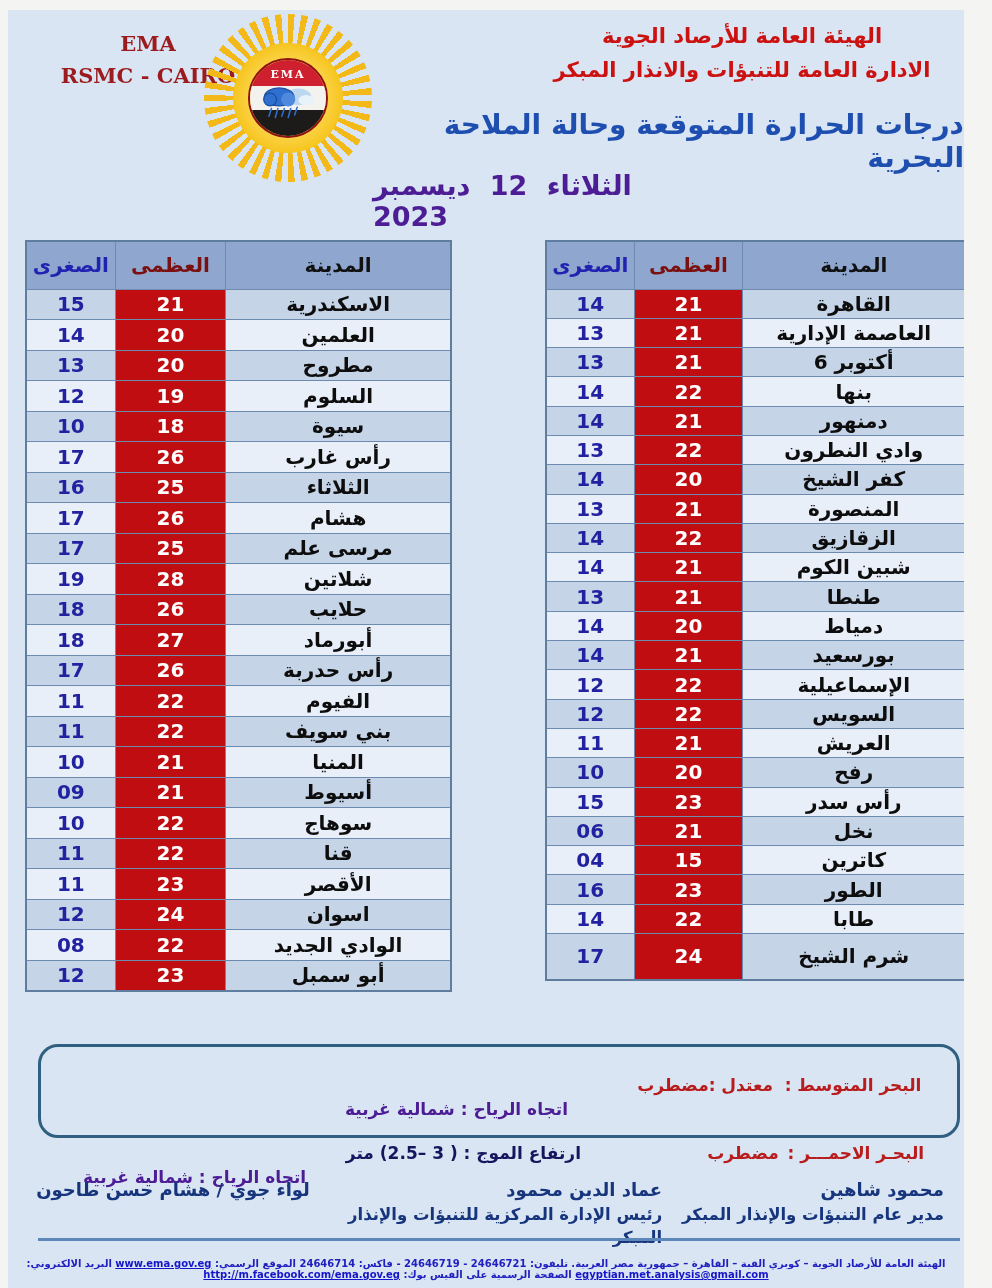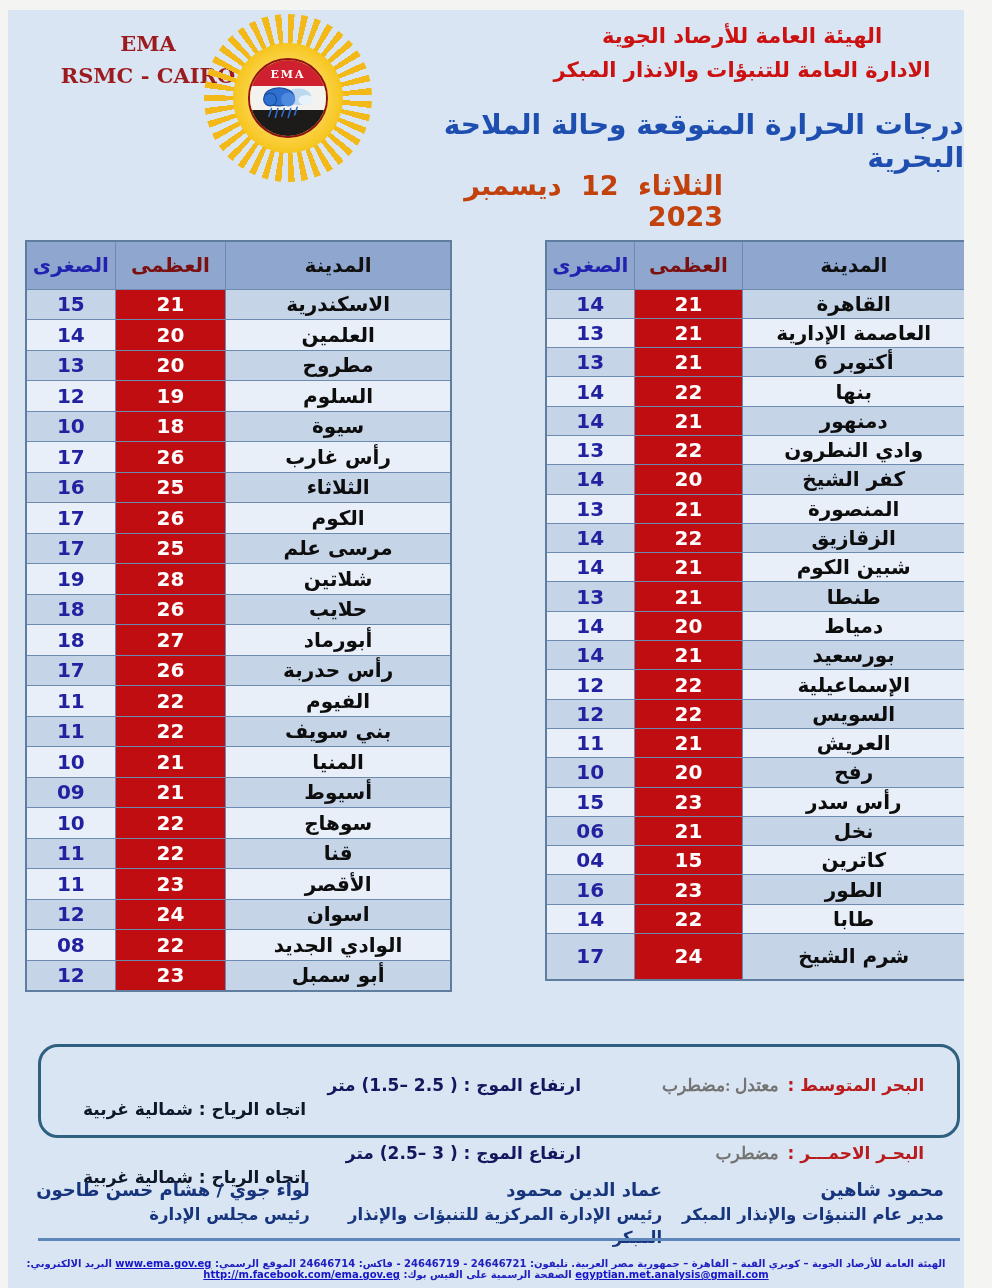--- a/index.html
+++ b/index.html
@@ -6,22 +6,22 @@
   html,body { width:992px; height:1288px; background:#f4f4f2; font-family:"DejaVu Sans", sans-serif; }
   .page { position:absolute; left:8px; top:10px; width:956px; height:1278px; background:#d9e5f2; overflow:hidden; }
 
   
   .ema-block { position:absolute; left:50px; top:18px; width:180px; text-align:center;
                color:#9b1b1e; font-weight:bold; font-size:21px; line-height:1.5; font-family:"DejaVu Serif", serif; }
   .org-block { position:absolute; right:12px; top:10px; width:420px; text-align:center; direction:rtl;
                color:#cc1111; font-weight:bold; font-size:21px; line-height:1.6; }
   .doc-title { position:absolute; left:370px; top:98px; width:586px; direction:rtl;
                color:#1e4fb0; font-weight:bold; font-size:28px; }
-  .doc-date  { position:absolute; left:365px; top:160px; width:350px; text-align:right; direction:rtl;
-               color:#c2410c; font-weight:bold; font-size:27px; word-spacing:10px; }
+  .doc-date  { position:absolute; left:365px; top:160px; width:350px; text-align:left; direction:rtl;
+               color:#4c1d95; font-weight:bold; font-size:27px; word-spacing:10px; }
 
   
   .logo { position:absolute; left:196px; top:4px; width:168px; height:168px; }
   .sun-rays { position:absolute; inset:0; border-radius:50%;
               background:repeating-conic-gradient(#f2b918 0deg 4.6deg, rgba(242,185,24,0) 4.6deg 9.23deg); }
   .sun-disc { position:absolute; left:17%; top:17%; width:66%; height:66%; border-radius:50%;
               background:radial-gradient(circle, #ffdf6b 30%, #f6c51f 70%, #ee9f10 100%); }
   .flag-circle { position:absolute; left:26%; top:26%; width:48%; height:48%; border-radius:50%;
                  overflow:hidden; border:2px solid #8d1313; }
   .band-red   { height:34%; background:#cf2030; color:#fff; text-align:center;
@@ -49,23 +49,23 @@
   .tbl td.max  { background:#c00d12 !important; color:#fff; }
   .tbl td.min  { color:#2222a0; }
 
   
   .sea-box { position:absolute; left:30px; top:1034px; width:922px; height:94px;
              border:3px solid #2f6080; border-radius:20px; direction:rtl;
              display:flex; flex-direction:column; justify-content:space-evenly;
              font-weight:bold; font-size:17px; padding:4px 24px; }
   .sea-row { display:flex; align-items:center; }
   .sea-name  { color:#b91c1c; width:160px;text-align:center; }
-  .sea-state { color:#737373; width:205px;font-family:Liberation Serif, serif; }
+  .sea-state { color:#b91c1c; width:205px; }
   .sea-wave  { color:#16165e; width:285px; }
-  .sea-wind  { color:#0f172a; width:250px;margin-top:48px; }
+  .sea-wind  { color:#4c1d95; width:250px;margin-top:48px; }
   .ltr { direction:ltr; unicode-bidi:embed; display:inline-block; }
 
   
   .sigs { position:absolute; left:20px; top:1166px; width:916px; direction:rtl;
           display:grid; grid-template-columns:1fr 1.25fr 1fr; }
   .sig { color:#16357d; font-weight:bold; }
   .sig .sig-name  { font-size:18px; line-height:1.5; }
   .sig .sig-title { font-size:16.5px; line-height:1.4; }
 
   .divider { position:absolute; left:30px; top:1228px; width:922px; height:3px; background:#5c87b8; }
@@ -160,21 +160,21 @@
           <td class="city">رأس غارب</td>
           <td class="max">26</td>
           <td class="min">17</td>
         </tr>
         <tr>
           <td class="city">الثلاثاء</td>
           <td class="max">25</td>
           <td class="min">16</td>
         </tr>
         <tr>
-          <td class="city">الكوم</td>
+          <td class="city">هشام</td>
           <td class="max">26</td>
           <td class="min">17</td>
         </tr>
         <tr>
           <td class="city">مرسى علم</td>
           <td class="max">25</td>
           <td class="min">17</td>
         </tr>
         <tr>
           <td class="city">شلاتين</td>
@@ -378,25 +378,20 @@
           <td class="max">24</td>
           <td class="min">17</td>
         </tr>
       </tbody>
   </table>
 
   <div class="sea-box">
     <div class="sea-row">
       <span class="sea-name">البحر المتوسط :</span>
       <span class="sea-state">معتدل :مضطرب</span>
-      <span class="sea-wave">
-        <span>ارتفاع الموج :</span>
-        <span class="ltr">(1.5– 2.5 )</span>
-        <span>متر</span>
-      </span>
       <span class="sea-wind">اتجاه الرياح : شمالية غربية</span>
     </div>
     <div class="sea-row">
       <span class="sea-name">البحـر الاحمـــر :</span>
       <span class="sea-state">مضطرب</span>
       <span class="sea-wave">
         <span>ارتفاع الموج :</span>
         <span class="ltr">(2.5– 3 )</span>
         <span>متر</span>
       </span>
@@ -408,21 +403,20 @@
     <div class="sig">
       <div class="sig-name">محمود شاهين</div>
       <div class="sig-title">مدير عام التنبؤات والإنذار المبكر</div>
     </div>
     <div class="sig">
       <div class="sig-name">عماد الدين محمود</div>
       <div class="sig-title">رئيس الإدارة المركزية للتنبؤات والإنذار المبكر</div>
     </div>
     <div class="sig">
       <div class="sig-name">لواء جوي / هشام حسن طاحون</div>
-      <div class="sig-title">رئيس مجلس الإدارة</div>
     </div>
   </div>
 
   <div class="divider"></div>
 
   <div class="footer">
     <span>الهيئة العامة للأرصاد الجوية – كوبري القبة – القاهرة – جمهورية مصر العربية. تليفون:</span>
     <span class="ltr">- 24646719 - 24646721</span>
     <span>فاكس:</span>
     <span class="ltr">24646714</span>

